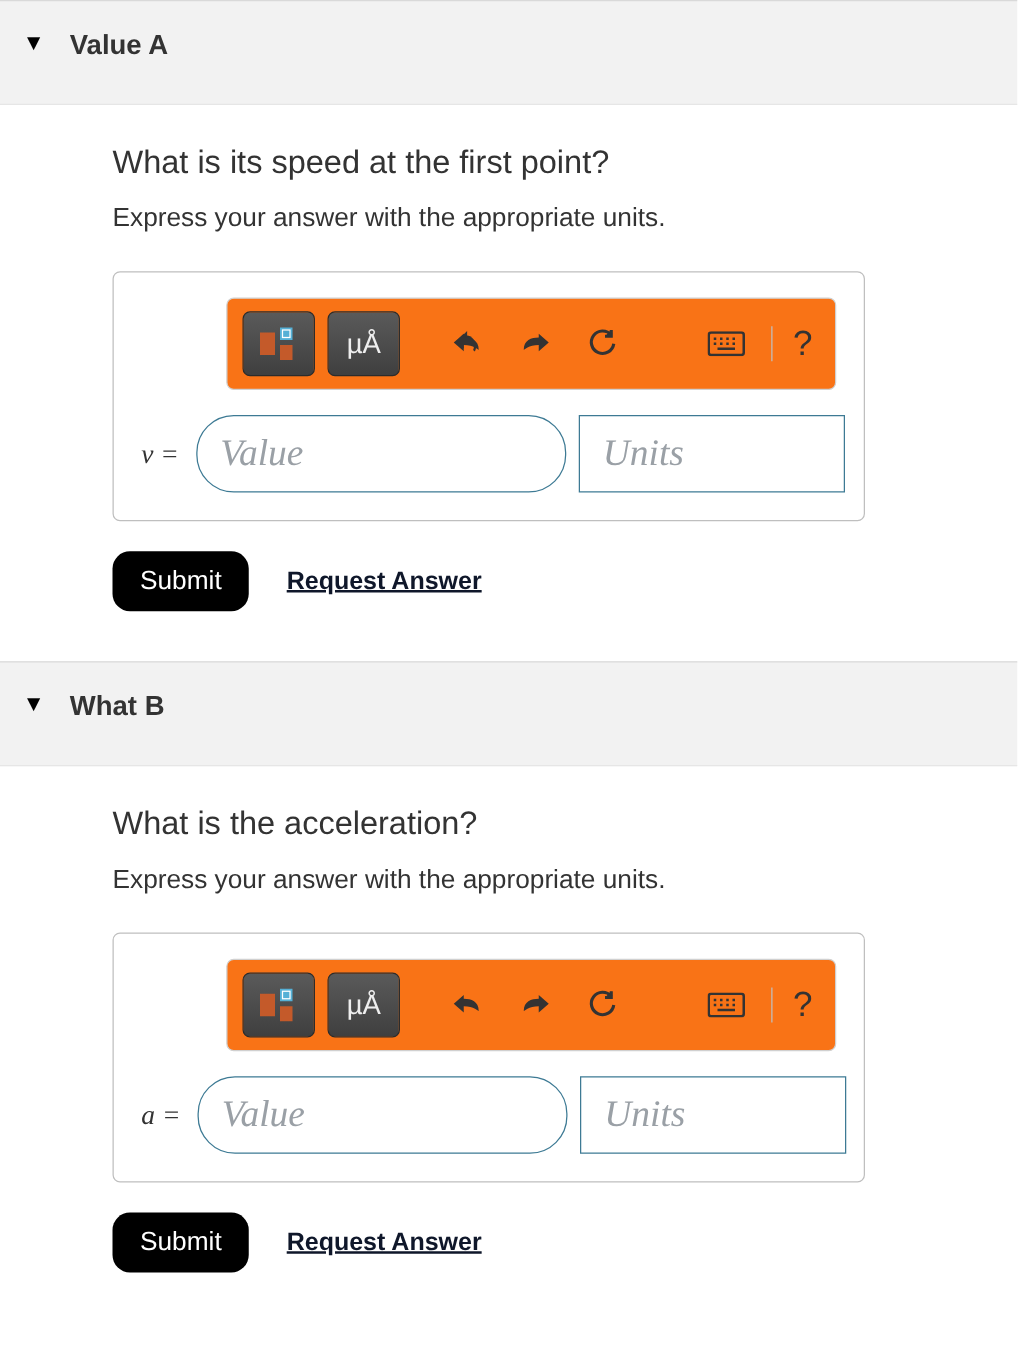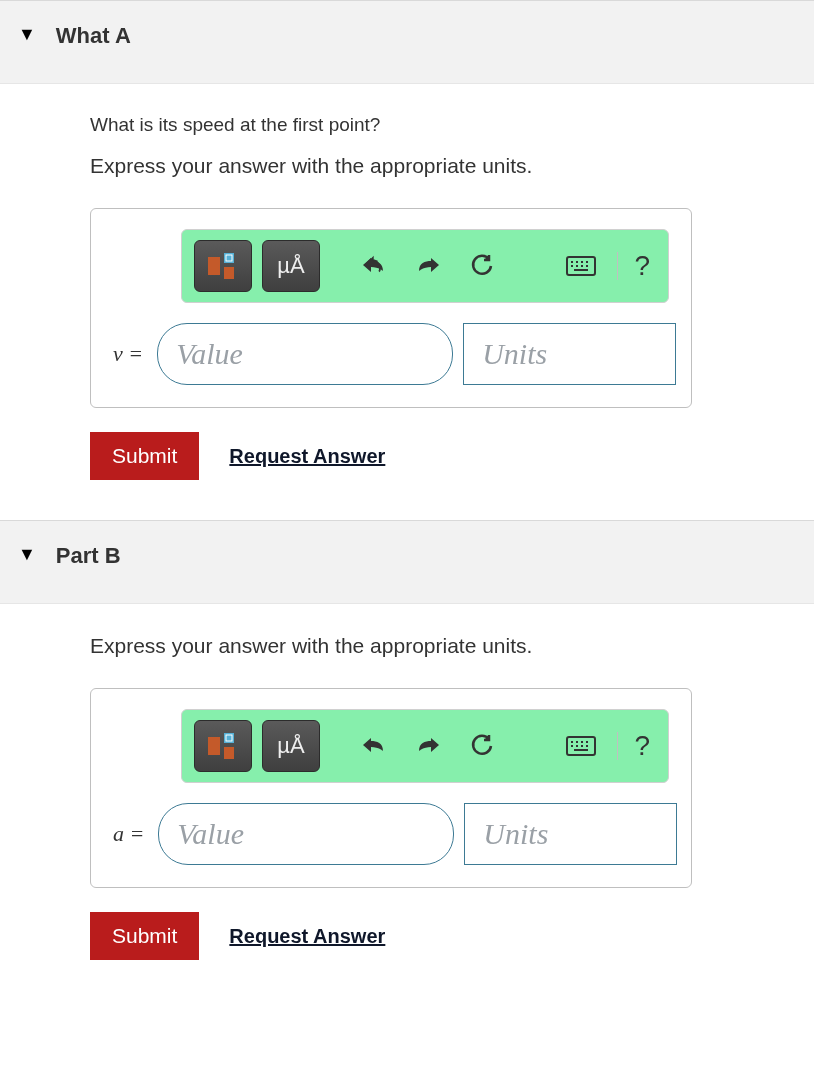--- a/index.html
+++ b/index.html
@@ -28,39 +28,39 @@
   }
   .part-title {
     font-weight: bold;
     font-size: 22px;
     color: #333;
   }
   .part-body {
     padding: 30px 20px 40px 90px;
   }
   .question {
-    font-size: 19px;
+    font-size: 26px;
     color: #333;
     margin: 0 0 18px 0;
   }
   .instruction {
     font-size: 21px;
     font-weight: normal;
     color: #333;
     margin: 0 0 30px 0;
   }
   .answer-box {
     border: 1px solid #bfbfbf;
     border-radius: 6px;
     padding: 20px 22px 22px 22px;
     width: 602px;
     margin-bottom: 24px;
   }
   .toolbar {
-    background: #86efac;
+    background: #f97316;
     border: 1px solid #d0d0d0;
     border-radius: 6px;
     padding: 10px 12px;
     display: flex;
     align-items: center;
     gap: 10px;
     margin-left: 68px;
     margin-bottom: 20px;
   }
   .toolbar .spacer-flex { flex: 1; }
@@ -129,43 +129,43 @@
   }
   .text-input::placeholder { color: #9aa0a6; }
   .value-input { width: 296px; margin-right: 10px; border-radius: 30px; }
   .units-input { width: 213px; }
   .actions {
     display: flex;
     align-items: center;
     gap: 30px;
   }
   .submit-btn {
-    background: #b91c1c;
+    background: #000000;
     color: #fff;
     border: none;
     font-size: 21px;
     padding: 12px 22px;
-    border-radius: 0;
+    border-radius: 14px;
     cursor: pointer;
   }
   .request-link {
     color: #0f172a;
     font-weight: bold;
     font-size: 20px;
     text-decoration: underline;
     cursor: pointer;
   }
   .template-icon-svg { display:block; }
 </style>
 </head>
 <body>
 
 <div class="part-header">
   <span class="collapse-icon">▼</span>
-  <span class="part-title">What A</span>
+  <span class="part-title">Value A</span>
 </div>
 <div class="part-body">
   <p class="question">What is its speed at the first point?</p>
   <p class="instruction">Express your answer with the appropriate units.</p>
 
   <div class="answer-box">
     <div class="toolbar">
       <div class="tb-btn tb-dark">
         <svg class="template-icon-svg" width="34" height="30" viewBox="0 0 34 30">
           <rect x="2" y="6" width="12" height="18" fill="#c45a2a"></rect>
@@ -230,23 +230,24 @@
   </div>
 
   <div class="actions">
     <button class="submit-btn">Submit</button>
     <a class="request-link">Request Answer</a>
   </div>
 </div>
 
 <div class="part-header">
   <span class="collapse-icon">▼</span>
-  <span class="part-title">Part B</span>
+  <span class="part-title">What B</span>
 </div>
 <div class="part-body">
+  <p class="question">What is the acceleration?</p>
   <p class="instruction">Express your answer with the appropriate units.</p>
 
   <div class="answer-box">
     <div class="toolbar">
       <div class="tb-btn tb-dark">
         <svg class="template-icon-svg" width="34" height="30" viewBox="0 0 34 30">
           <rect x="2" y="6" width="12" height="18" fill="#c45a2a"></rect>
           <rect x="18" y="2" width="10" height="10" fill="#55b0d6"></rect>
           <rect x="18" y="16" width="10" height="12" fill="#c45a2a"></rect>
           <rect x="20" y="4" width="6" height="6" fill="none" stroke="#fff" stroke-width="1"></rect>

